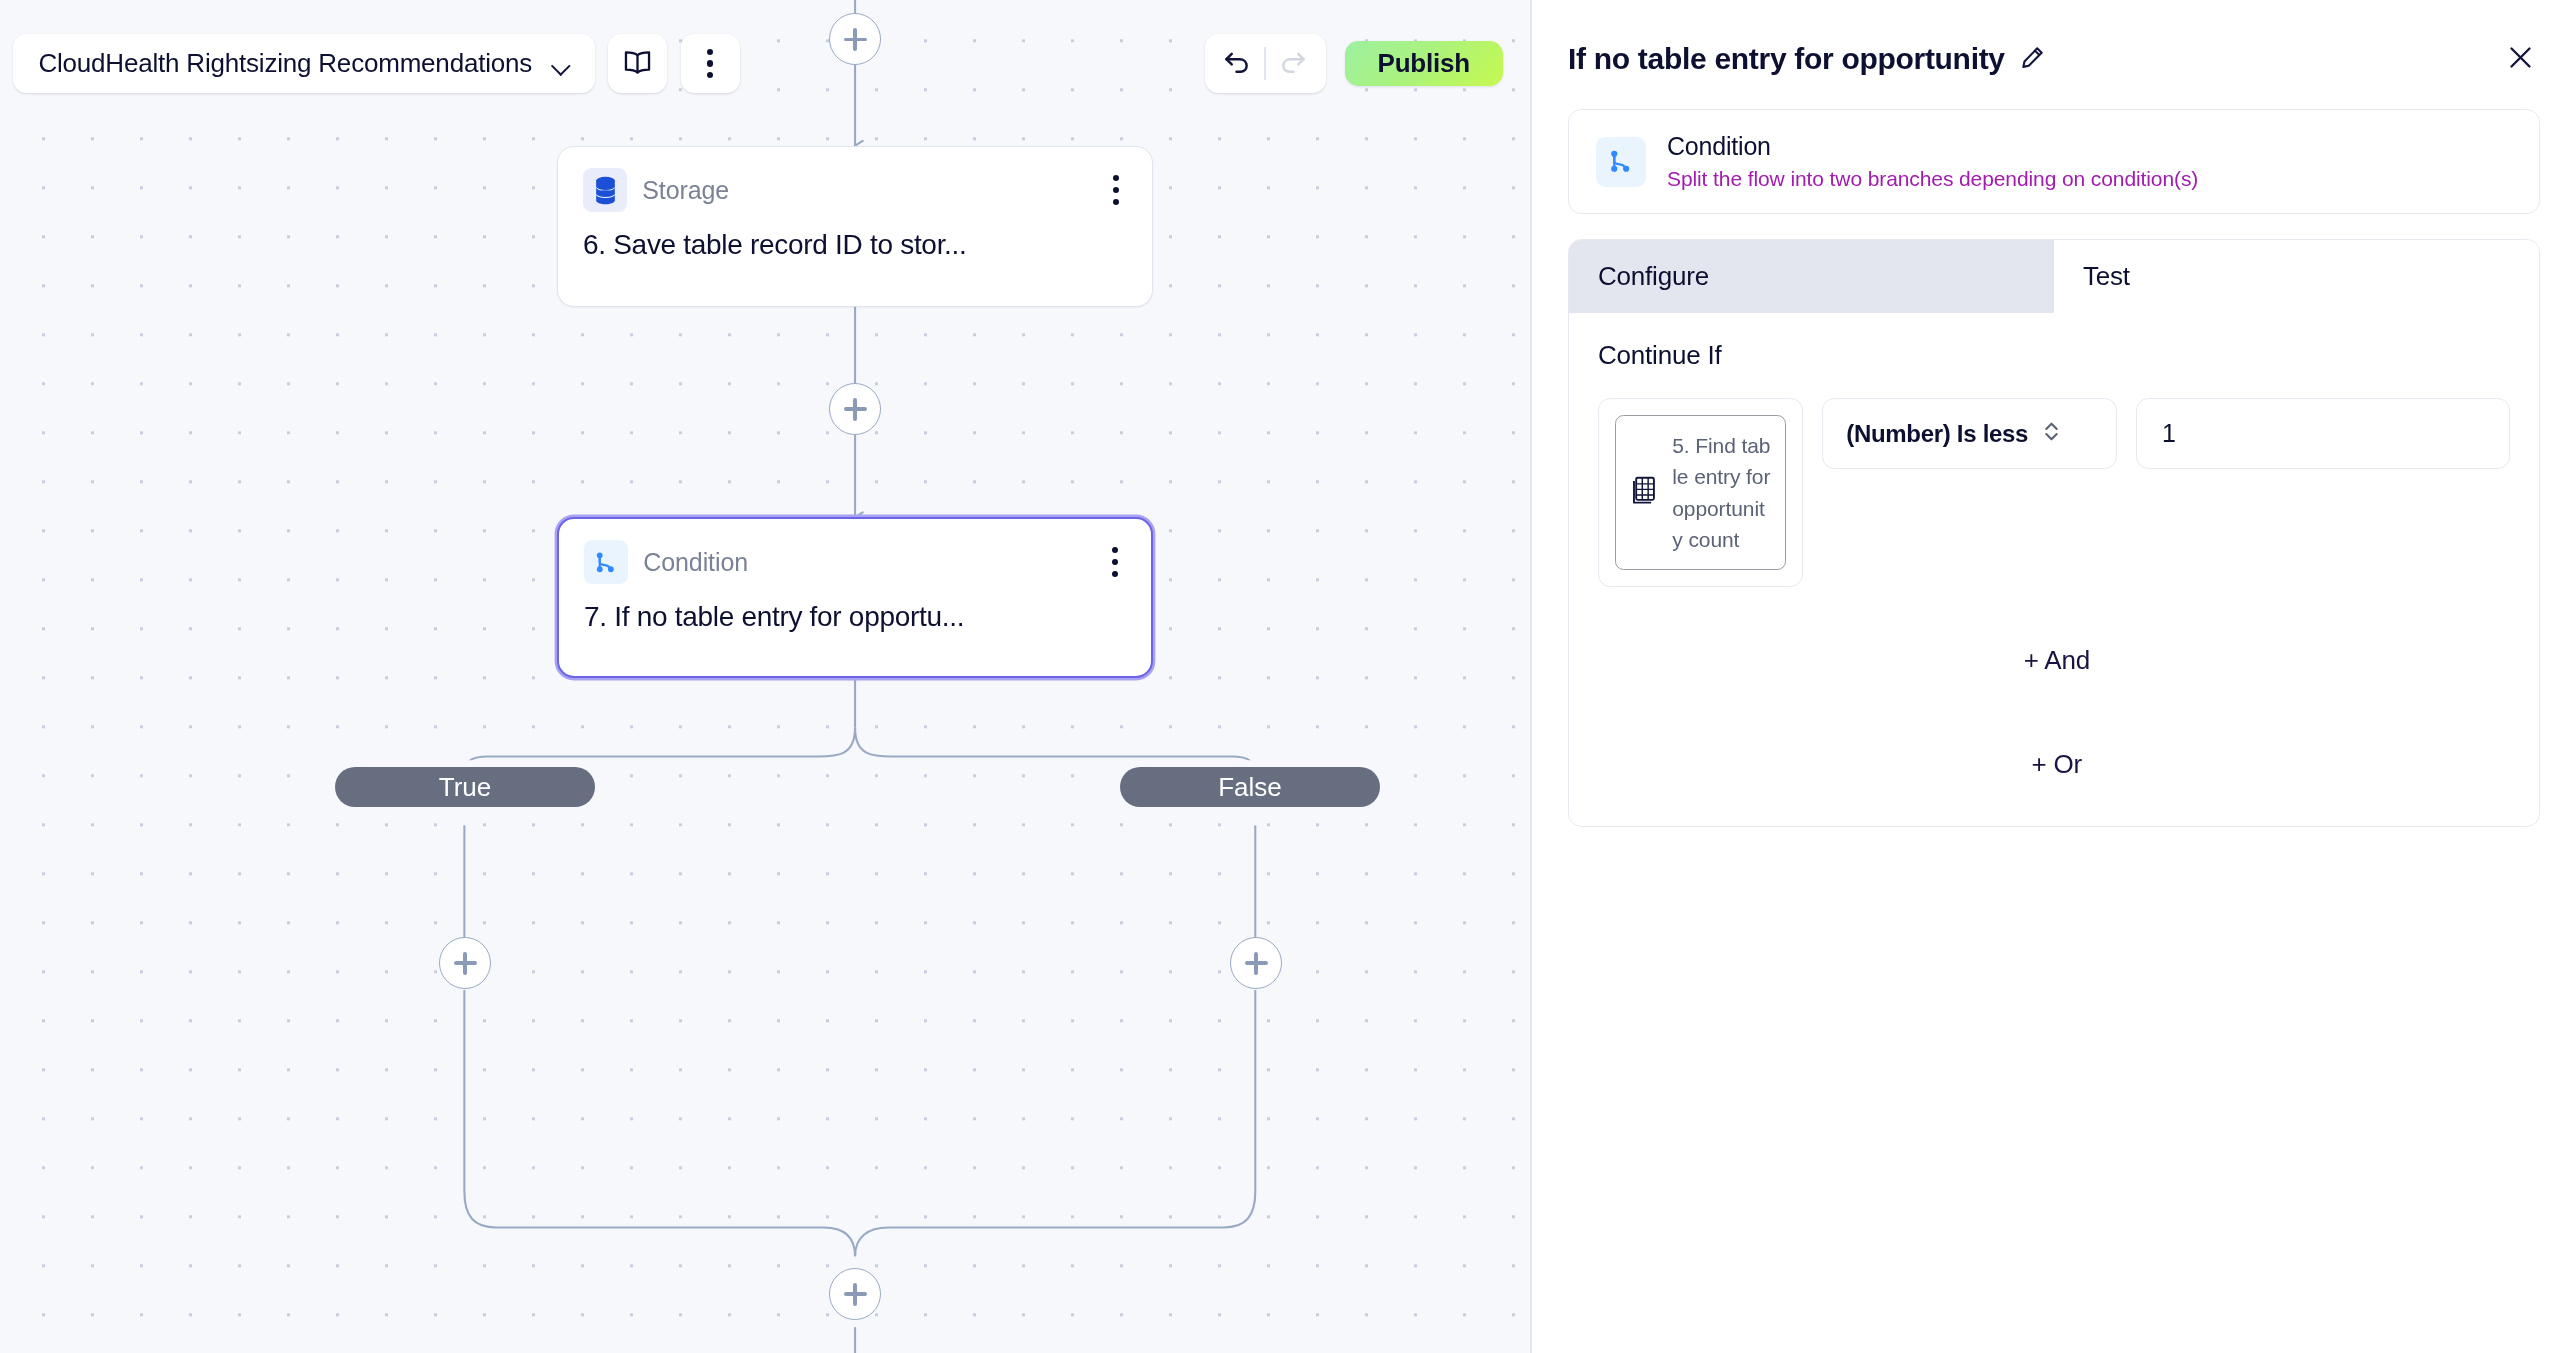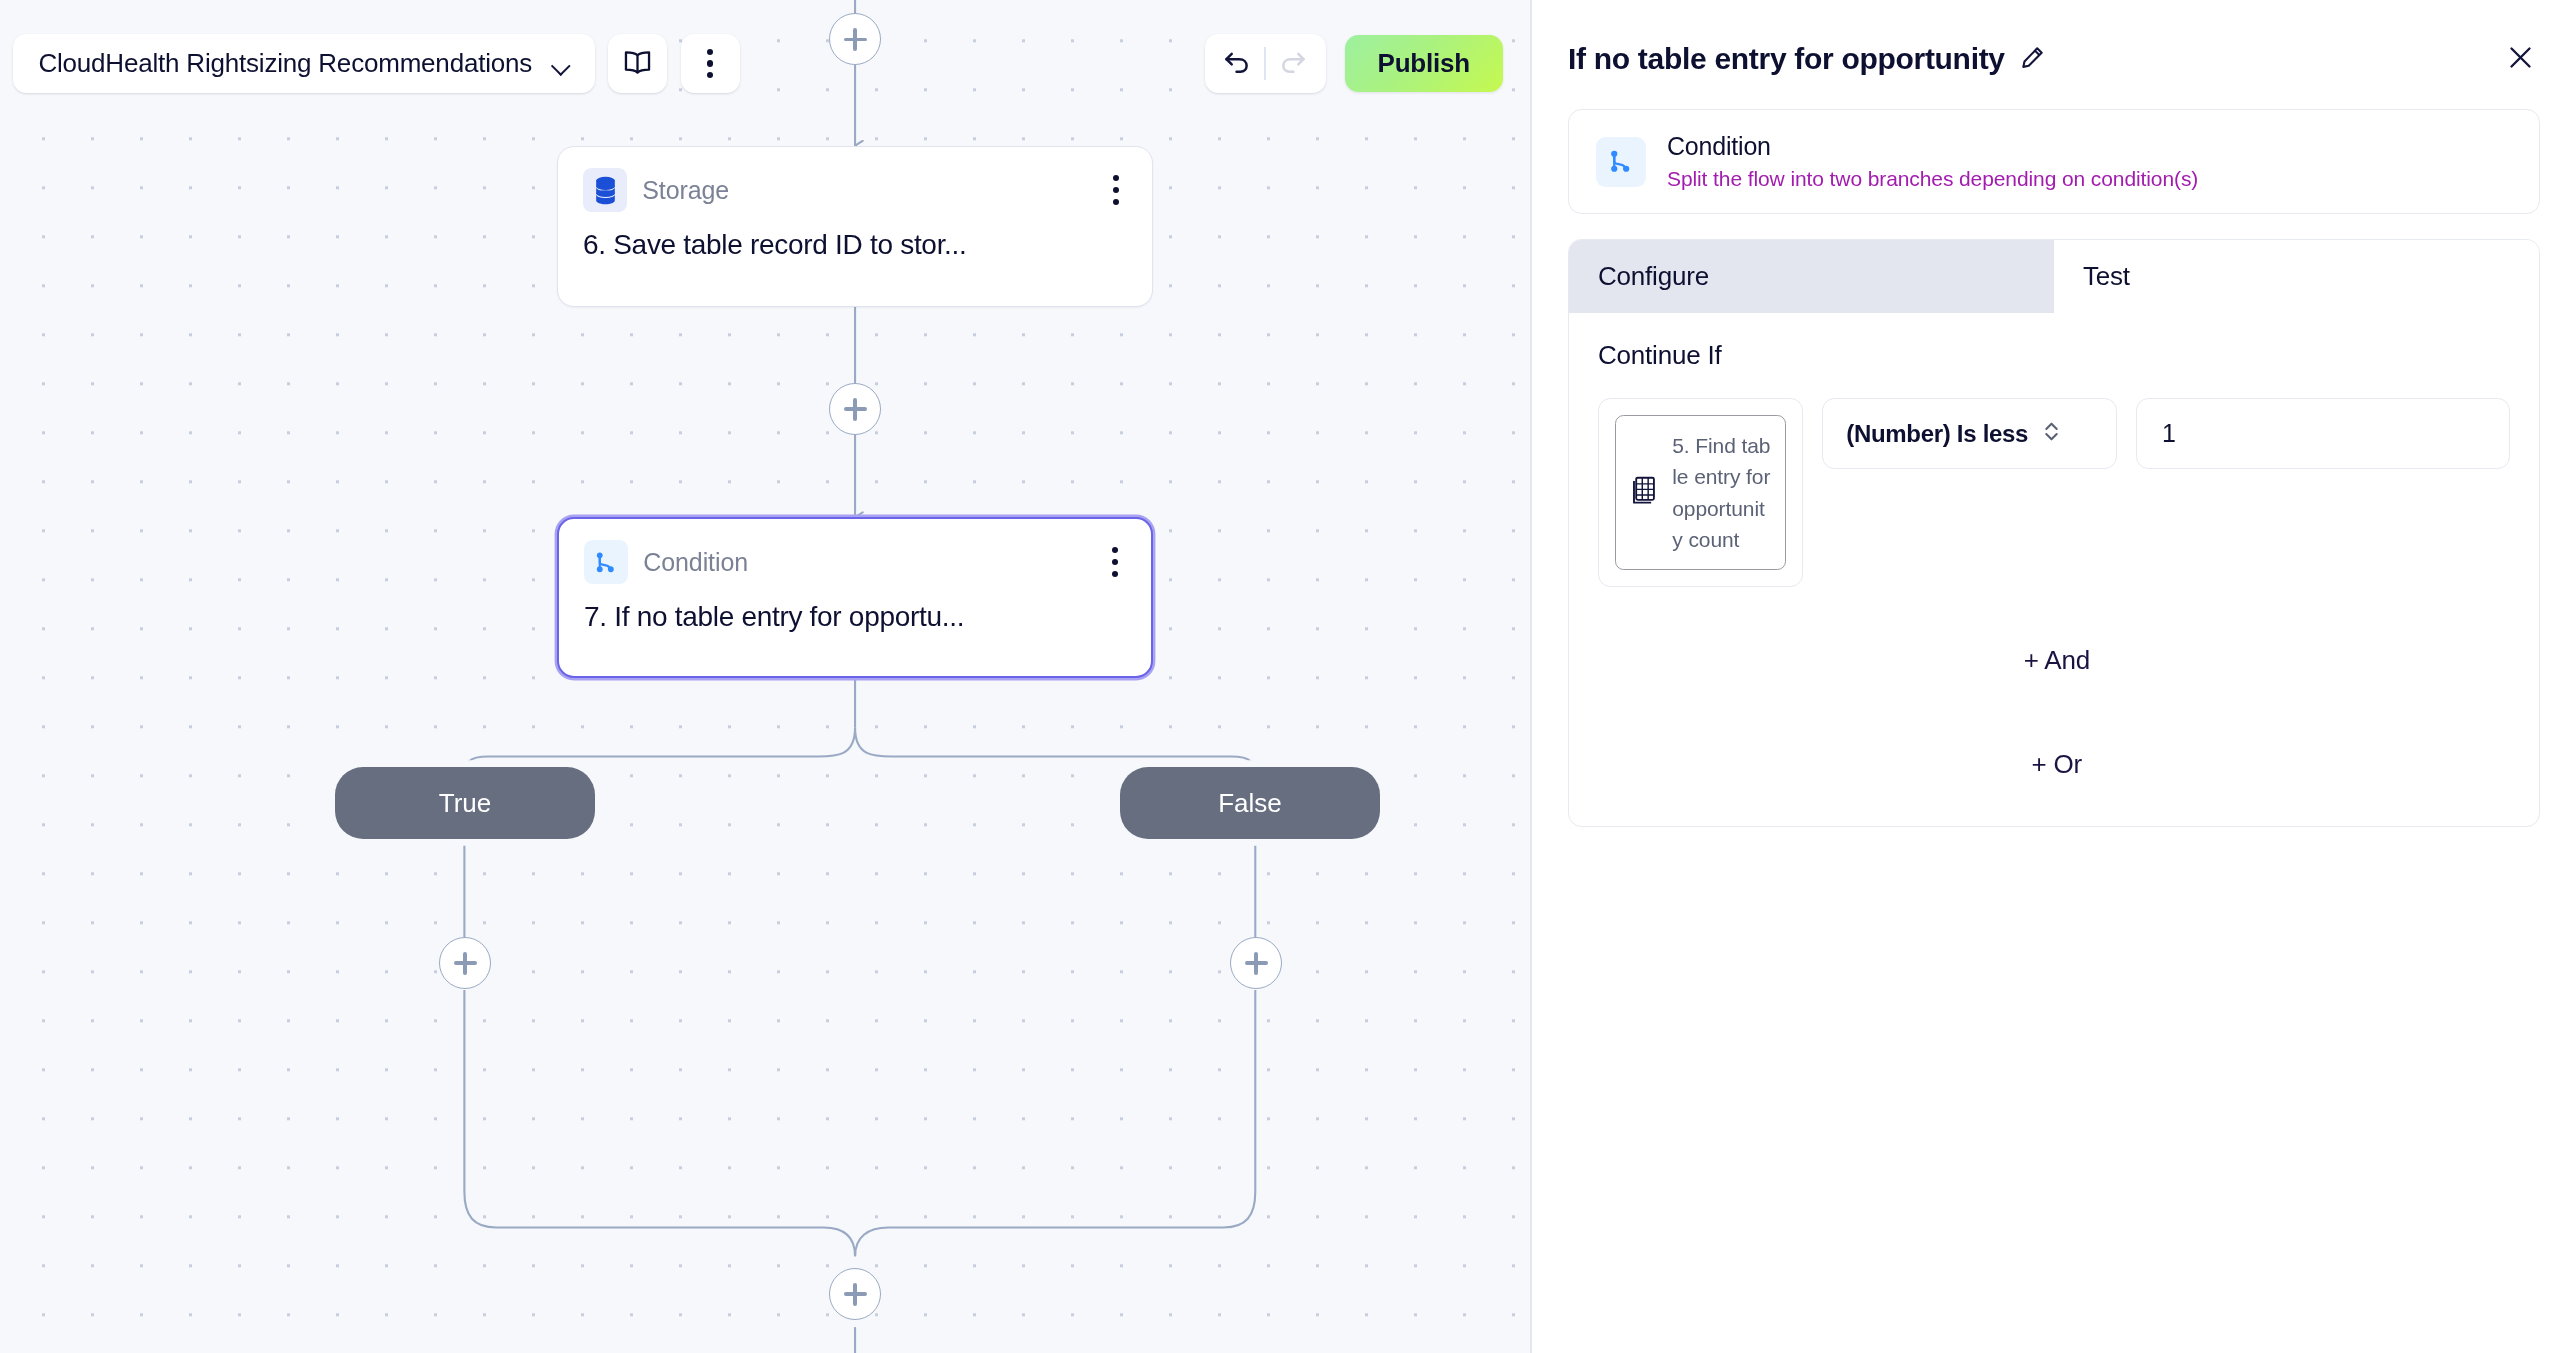--- a/index.html
+++ b/index.html
@@ -58,21 +58,21 @@
   
   .tr-bar { position: absolute; top: 34px; right: 29px; display: flex; gap: 19px; align-items: center; z-index: 6; }
   .urbox {
     height: 59px; background: #fff; border-radius: 13.4px; display: flex; align-items: center;
     box-shadow: 0 1px 2.9px rgba(20,24,60,.10), 0 1px 1px rgba(20,24,60,.04);
     padding: 0 5.7px;
   }
   .urbox .ub { width: 54px; height: 59px; display:flex; align-items:center; justify-content:center; cursor:pointer; background:none; border:none; }
   .ur-div { width: 1.4px; height: 33px; background: #e1e5ef; }
   .publish-btn {
-    height: 57px; padding: 0 33px; border: none; cursor: pointer;
+    height: 45px; padding: 0 33px; border: none; cursor: pointer;
     border-radius: 13.4px;
     background: linear-gradient(135deg, #9df0a0 0%, #aaf27f 45%, #c6f94f 100%);
     font-size: 26px; font-weight: 700; color: #0d1030; letter-spacing: -0.2px;
     font-family: "Liberation Sans", sans-serif;
     box-shadow: 0 1px 2.9px rgba(20,24,60,.10);
   }
 
   
   .node {
     position: absolute; width: 596px; height: 161px;
@@ -84,21 +84,21 @@
   .node-head { display: flex; align-items: center; gap: 15.3px; }
   .node-ic { width: 44px; height: 44px; border-radius: 8.6px; display: flex; align-items: center; justify-content: center; flex: 0 0 44px; }
   .node-ic.storage { background: #e8ecfb; }
   .node-ic.cond { background: #eaf4ff; }
   .node-kind { font-size: 25px; color: #7b8295; letter-spacing: -0.1px; }
   .node-menu { margin-left: auto; padding: 3.8px 7.7px; cursor: pointer; }
   .node-title { margin-top: 17px; font-size: 28px; color: #0d1030; letter-spacing: -0.3px; white-space: nowrap; overflow: hidden; }
 
   
   .pill {
-    position: absolute; height: 72px; min-width: 260px;
+    position: absolute; height: 40px; min-width: 260px;
     background: #676e80; border-radius: 28px;
     display: flex; align-items: center; justify-content: center;
     color: #fff; font-size: 26px; z-index: 5;
     box-shadow: 0 0 0 6.7px #f6f8fc;
     cursor: pointer;
   }
 
   
   .plus {
     position: absolute; width: 52px; height: 52px; border-radius: 50%;

